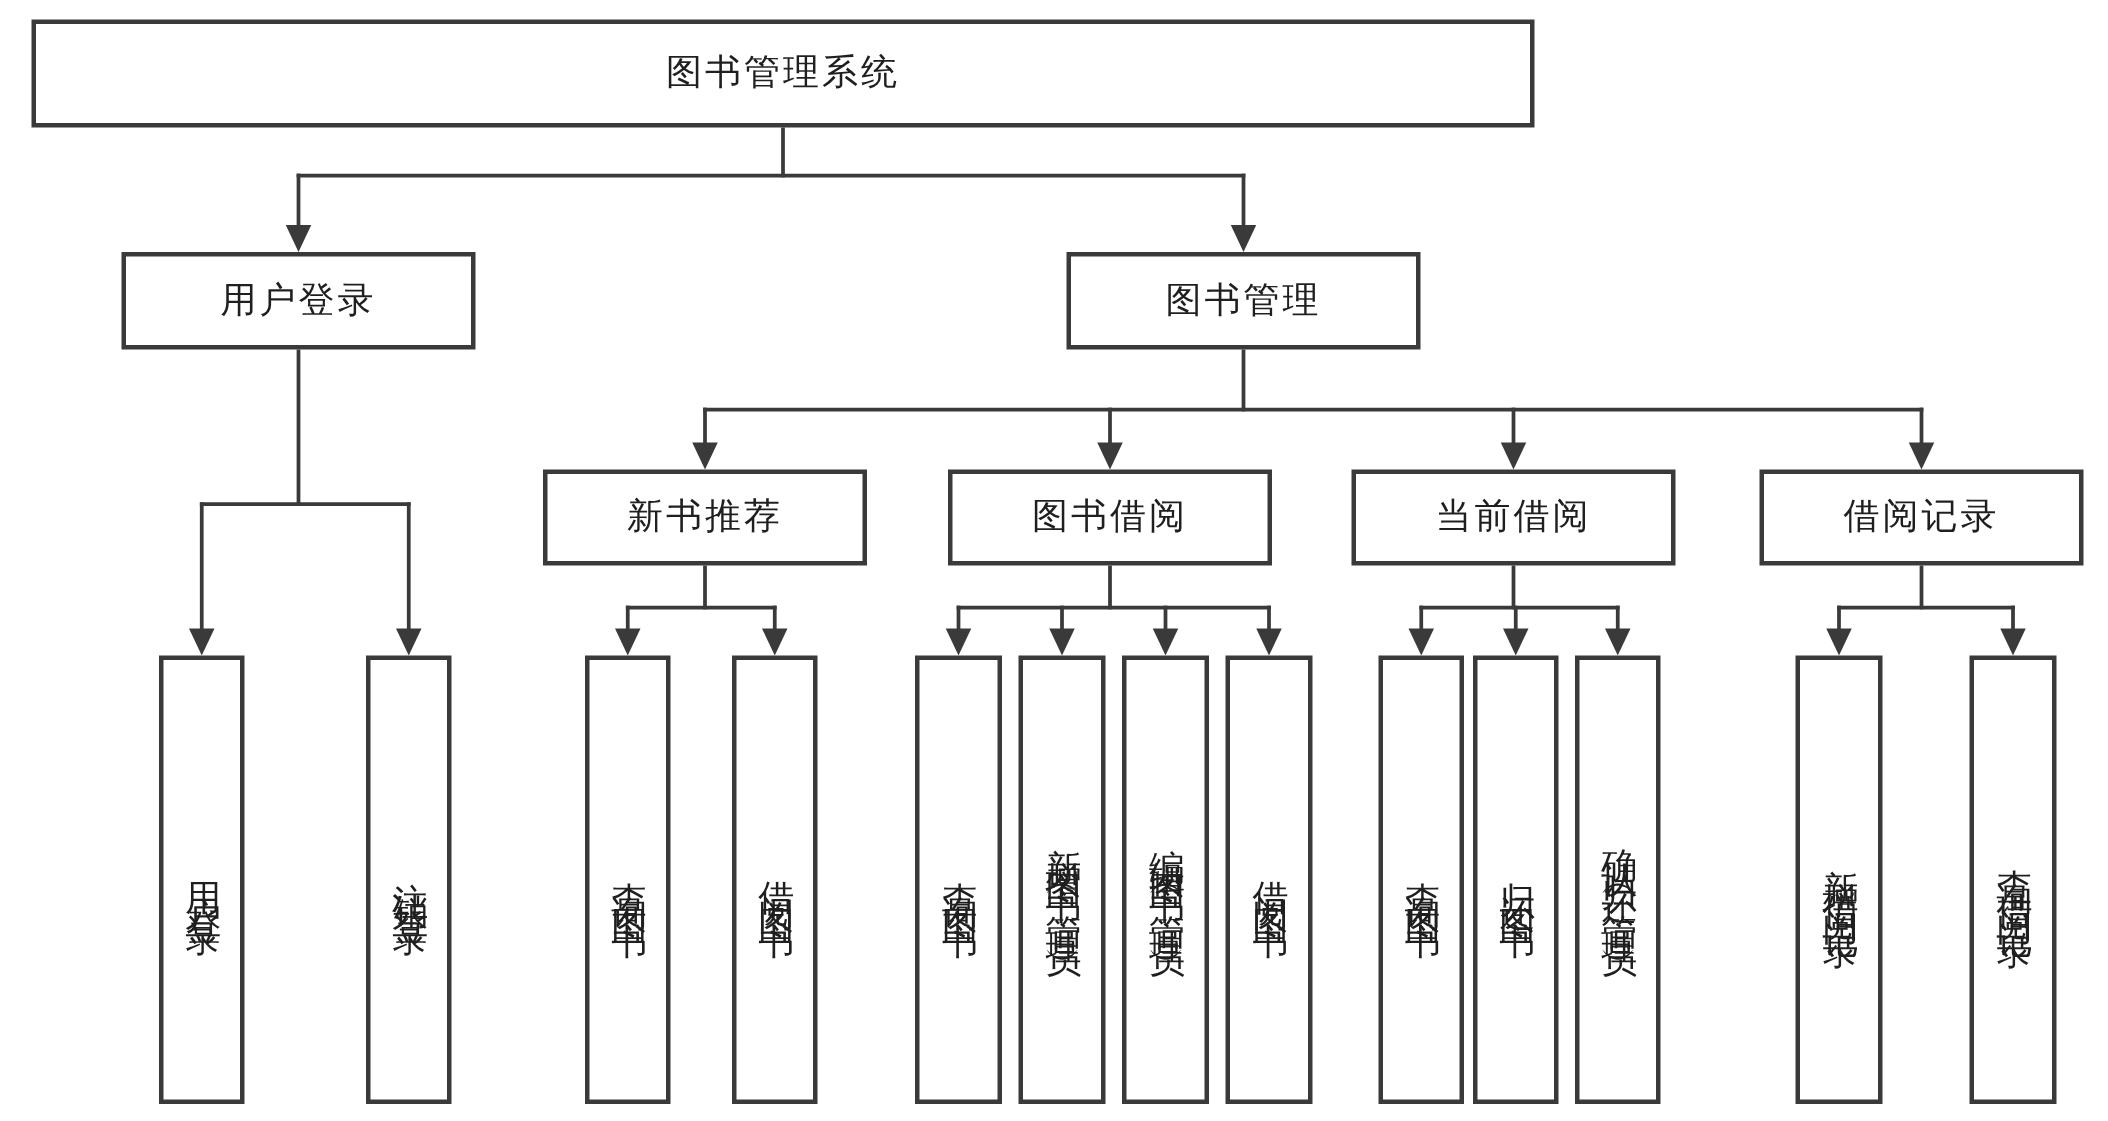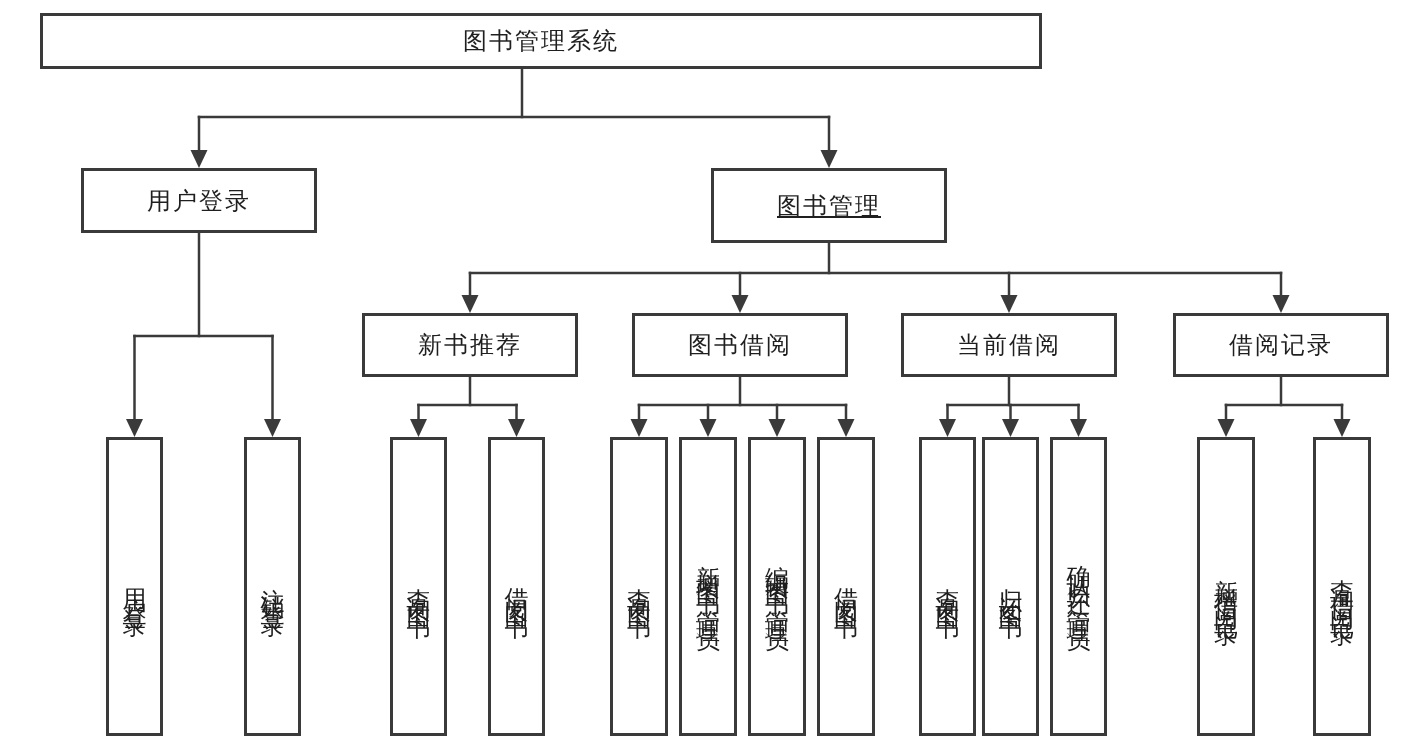--- a/index.html
+++ b/index.html
@@ -113,24 +113,24 @@
       <line x1="1078.5" y1="405" x2="1078.5" y2="421" stroke="#3a3a3a" stroke-width="2.5" stroke-linecap="square"></line>
       <polygon points="1070,419 1087,419 1078.5,437" fill="#3a3a3a"></polygon>
       <line x1="1281" y1="377" x2="1281" y2="405" stroke="#3a3a3a" stroke-width="2.5" stroke-linecap="square"></line>
       <line x1="1226" y1="405" x2="1342" y2="405" stroke="#3a3a3a" stroke-width="2.5" stroke-linecap="square"></line>
       <line x1="1226" y1="405" x2="1226" y2="421" stroke="#3a3a3a" stroke-width="2.5" stroke-linecap="square"></line>
       <polygon points="1217.5,419 1234.5,419 1226,437" fill="#3a3a3a"></polygon>
       <line x1="1342" y1="405" x2="1342" y2="421" stroke="#3a3a3a" stroke-width="2.5" stroke-linecap="square"></line>
       <polygon points="1333.5,419 1350.5,419 1342,437" fill="#3a3a3a"></polygon>
     </svg>
 
-  <div class="node" style="left:21px; top:13px; width:1002px; height:56px;margin-left:19px;">图书管理系统</div>
+  <div class="node" style="left:21px; top:13px; width:1002px; height:72px;">图书管理系统</div>
 
   <div class="node" style="left:81px; top:168px; width:236px; height:65px;">用户登录</div>
-  <div class="node" style="left:711px; top:168px; width:236px; height:75px;text-decoration:underline;">图书管理</div>
+  <div class="node" style="left:711px; top:168px; width:236px; height:65px;">图书管理</div>
 
   <div class="node" style="left:362px; top:313px; width:216px; height:64px;text-align:center;">新书推荐</div>
   <div class="node" style="left:901px; top:313px; width:216px; height:64px;">当前借阅</div>
   <div class="node" style="left:632px; top:313px; width:216px; height:64px;">图书借阅</div>
   <div class="node" style="left:1173px; top:313px; width:216px; height:64px;">借阅记录</div>
 
   <div class="node leaf" style="left:106px; top:437px; width:57px; height:299px;">
     <span class="vtext">用户登录</span>
   </div>
   <div class="node leaf" style="left:244px; top:437px; width:57px; height:299px;">

